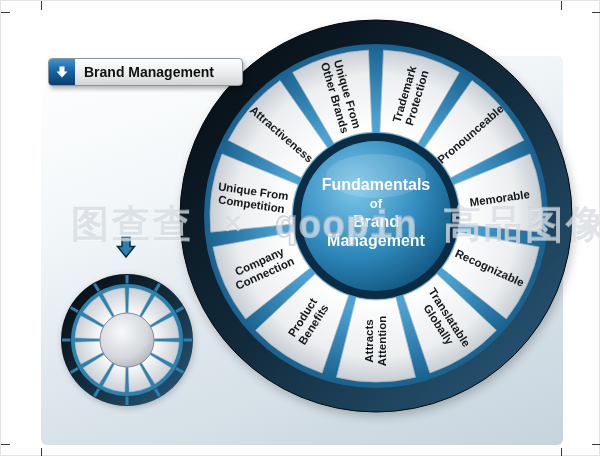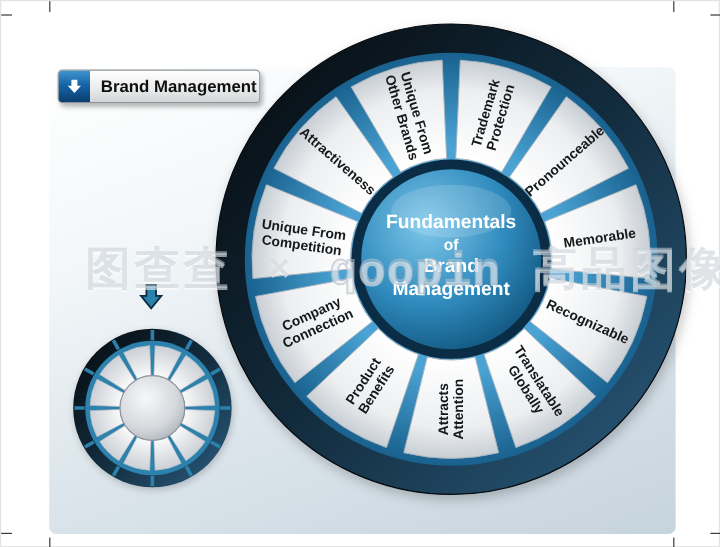--- a/index.html
+++ b/index.html
@@ -21,21 +21,21 @@
   .cm-v{width:1px;height:9px;}
   .cm-h{height:1px;width:9px;}
 
   
   .banner{
     position:absolute;left:47px;top:57px;height:26px;z-index:6;
     display:flex;align-items:center;
     background:linear-gradient(#ffffff,#e8eaeb 60%,#d2d5d7);
     border:1px solid #8d9499;border-radius:4px;
     box-shadow:2px 3px 4px rgba(0,0,0,0.28);
-    padding-right:2px;
+    padding-right:28px;
   }
   .banner-icon{
     width:26px;height:26px;border-radius:3px 0 0 3px;
     background:linear-gradient(#3f94cd,#1565a8 45%,#0a3e6e);
     display:flex;align-items:center;justify-content:center;
     border-right:1px solid #6d7preserve478;
     margin-right:9px;flex:0 0 auto;
   }
   .banner-label{font-size:14px;font-weight:bold;color:#101010;white-space:nowrap;}
 

